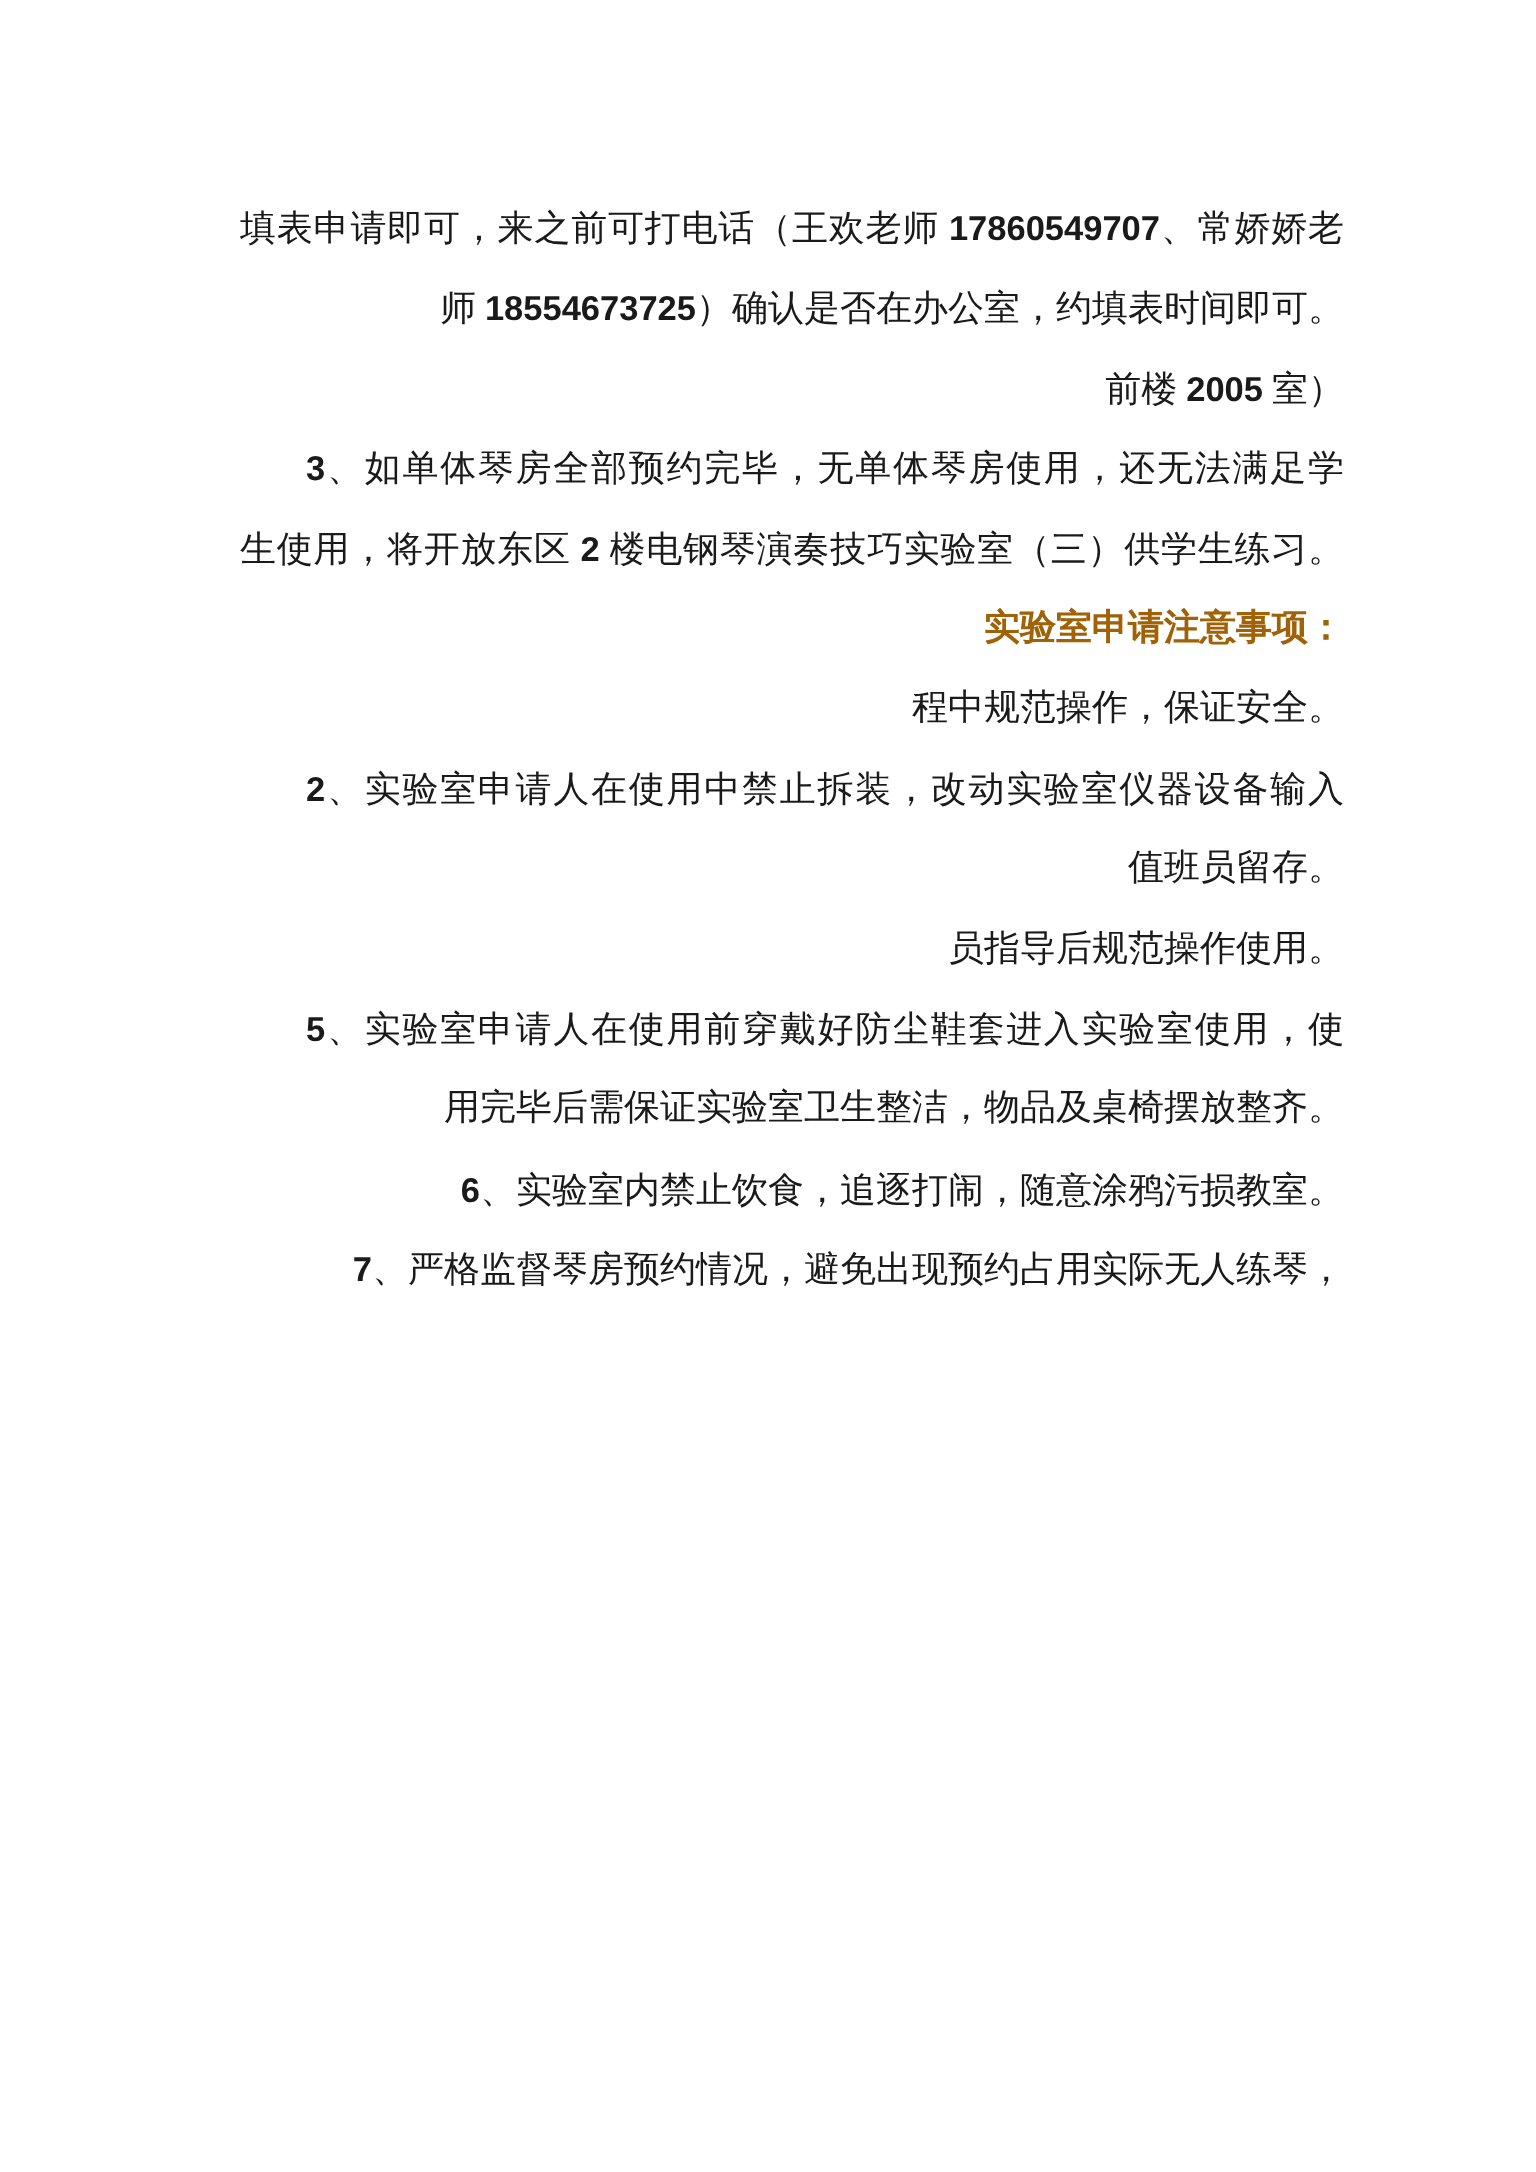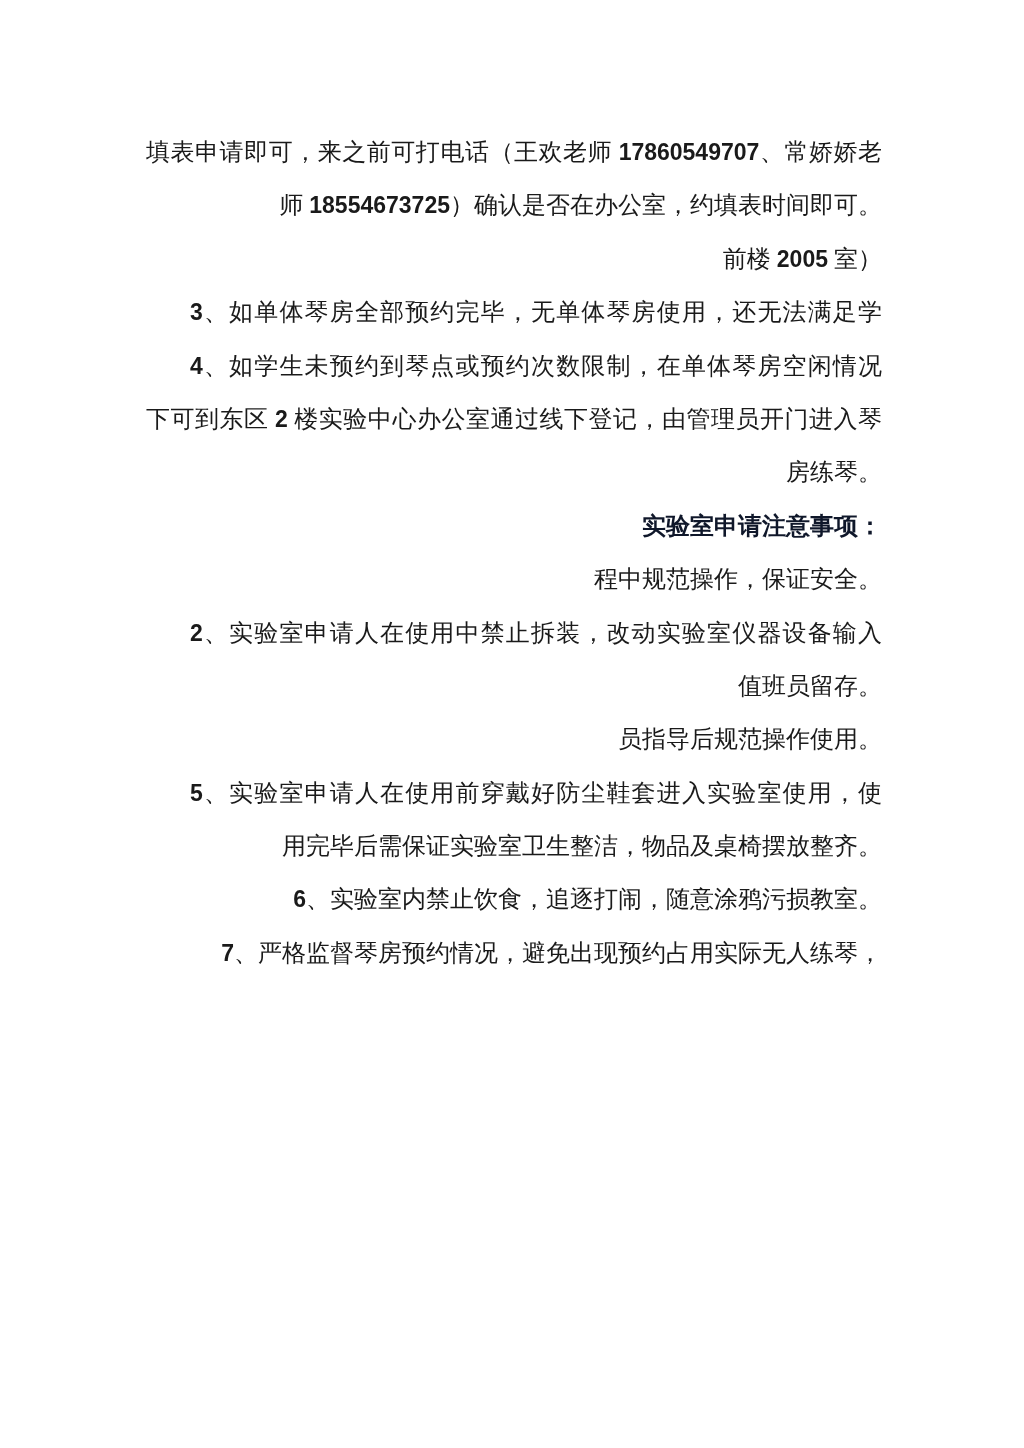--- a/index.html
+++ b/index.html
@@ -11,21 +11,21 @@
     position: relative;
     width: 1024px;
     height: 1448px;
     background: #ffffff;
     overflow: hidden;
     font-family: "Liberation Serif", "DejaVu Serif", serif;
     color: #1a1a1a;
   }
   .content {
     position: absolute;
-    left: 146px;
+    left: 160px;
     top: 126px;
     width: 736px;
   }
   .t-line {
     font-size: 24px;
     line-height: 53.4px;
     height: 53.4px;
     white-space: normal;
     text-align: right;
   }
@@ -33,21 +33,21 @@
   .just {
     text-align: justify;
     text-align-last: justify;
   }
   
   .indent {
     padding-left: 44px;
   }
   .heading .t-line {
     font-weight: bold;
-    color: #0f172a;
+    color: #a16207;
   }
   
   .num {
     font-family: "Liberation Sans", "DejaVu Sans", sans-serif;
     font-weight: 600;
     font-size: 23px;
   }
 </style>
 </head>
 <body>
@@ -59,27 +59,23 @@
       <div class="t-line just">填表申请即可，来之前可打电话（王欢老师 <span class="num">17860549707</span>、常娇娇老</div>
       <div class="t-line">师 <span class="num">18554673725</span>）确认是否在办公室，约填表时间即可。</div>
     </div>
 
     <div>
       <div class="t-line">前楼 <span class="num">2005</span> 室）</div>
     </div>
 
     <div>
       <div class="t-line just indent"><span class="num">3</span>、如单体琴房全部预约完毕，无单体琴房使用，还无法满足学</div>
+      <div class="t-line just">生使用，将开放东区 <span class="num">2</span> 楼电钢琴演奏技巧实验室（三）供学生练习。</div>
     </div>
 
-    <div>
-      <div class="t-line just indent"><span class="num">4</span>、如学生未预约到琴点或预约次数限制，在单体琴房空闲情况</div>
-      <div class="t-line just">下可到东区 <span class="num">2</span> 楼实验中心办公室通过线下登记，由管理员开门进入琴</div>
-      <div class="t-line">房练琴。</div>
-    </div>
 
     <div class="heading">
       <div class="t-line indent">实验室申请注意事项：</div>
     </div>
 
     <div>
       <div class="t-line">程中规范操作，保证安全。</div>
     </div>
 
     <div>

